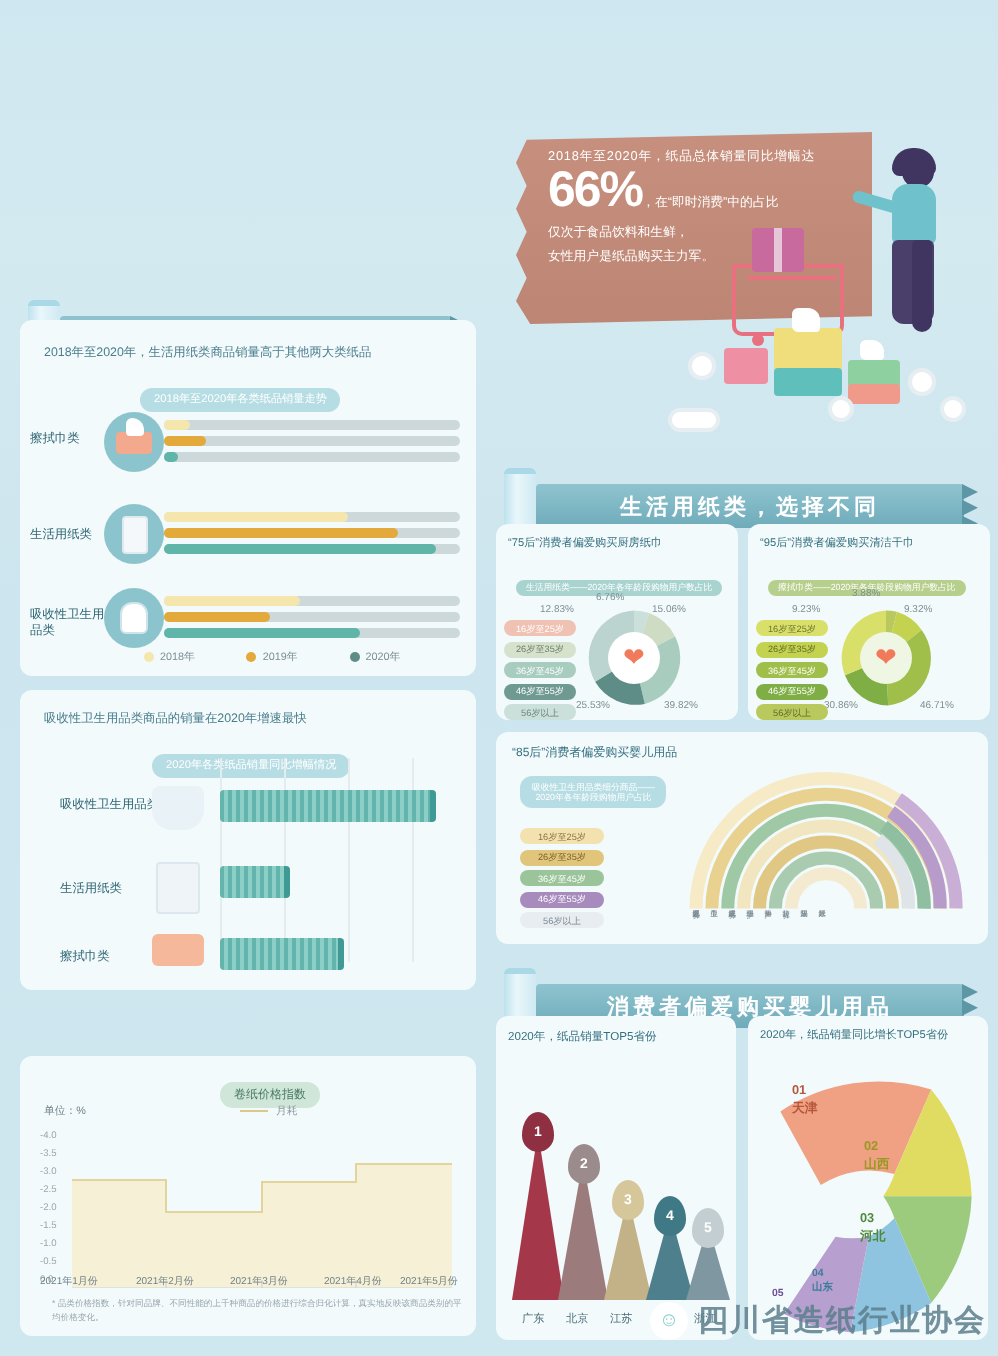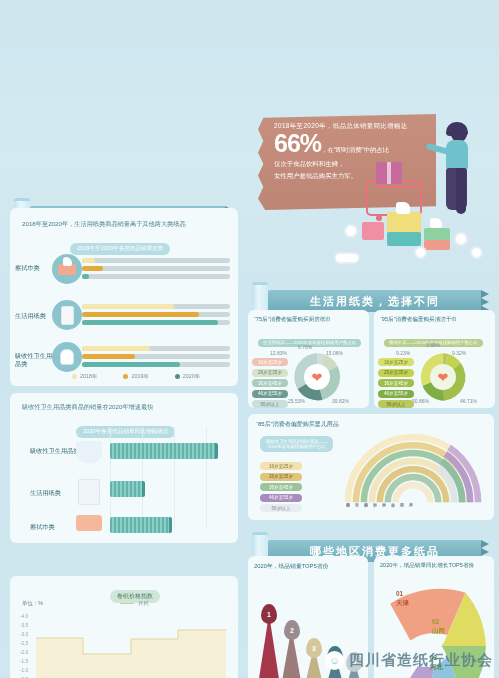--- a/index.html
+++ b/index.html
@@ -6,21 +6,20 @@
   body {
     width: 499px; height: 678px;
     font-family: "Liberation Sans", "DejaVu Sans", sans-serif;
     background: #cfe6ef;
     overflow: hidden;
     position: relative;
   }
   .page {
     position: absolute; inset: 0;
     background: linear-gradient(180deg,#cfe7f0 0%, #d4eaf1 18%, #cde5ee 45%, #cfe7ef 100%);
-    margin-top: 48px;
   }
   
   .panel {
     position: absolute;
     background: #f2fafc;
     border-radius: 6px;
   }
   .ribbon {
     position: absolute;
     height: 22px;
@@ -409,21 +408,21 @@
       <span style="writing-mode:vertical-rl;font-size:3.6px;color:#7b8992;">成人纸尿裤</span>
       <span style="writing-mode:vertical-rl;font-size:3.6px;color:#7b8992;">护理垫</span>
       <span style="writing-mode:vertical-rl;font-size:3.6px;color:#7b8992;">产褥垫</span>
       <span style="writing-mode:vertical-rl;font-size:3.6px;color:#7b8992;">拉拉裤</span>
       <span style="writing-mode:vertical-rl;font-size:3.6px;color:#7b8992;">隔尿垫</span>
       <span style="writing-mode:vertical-rl;font-size:3.6px;color:#7b8992;">纸尿片</span>
     </div>
   </div>
 
   <div class="roll" style="left:252px;top:484px;"></div>
-  <div class="ribbon" style="left:268px;top:492px;width:214px;">哪些地区消费更多纸品</div>
+  <div class="ribbon" style="left:268px;top:492px;width:214px;">消费者偏爱购买婴儿用品</div>
 
   <div class="panel p6">
     <div style="position:absolute;left:6px;top:6px;font-size:5.8px;color:#35707f;">2020年，纸品销量TOP5省份</div>
 
     <div class="mtn" style="left:8px;width:26px;height:84px;background:#a5374a;clip-path:polygon(50% 0,100% 100%,0 100%);"></div>
     <div class="mtn" style="left:31px;width:25px;height:70px;background:#9c7b7d;clip-path:polygon(50% 0,100% 100%,0 100%);"></div>
     <div class="mtn" style="left:54px;width:24px;height:52px;background:#c3b188;clip-path:polygon(50% 0,100% 100%,0 100%);"></div>
     <div class="mtn" style="left:75px;width:24px;height:44px;background:#4e7f8c;clip-path:polygon(50% 0,100% 100%,0 100%);"></div>
     <div class="mtn" style="left:95px;width:22px;height:38px;background:#7e97a0;clip-path:polygon(50% 0,100% 100%,0 100%);"></div>
 

